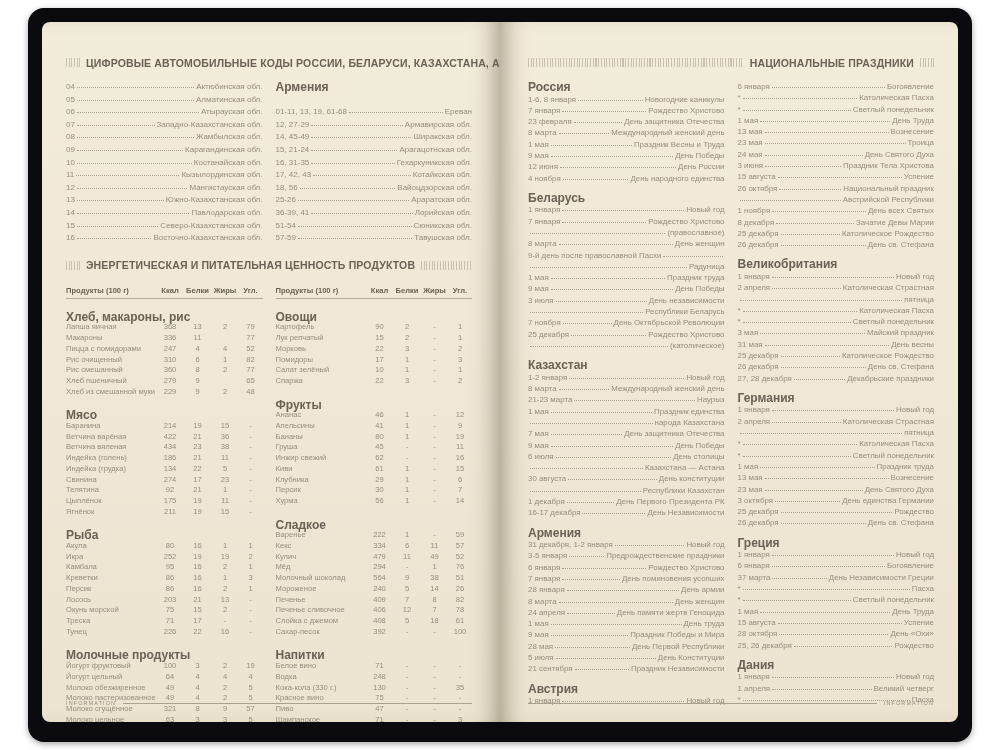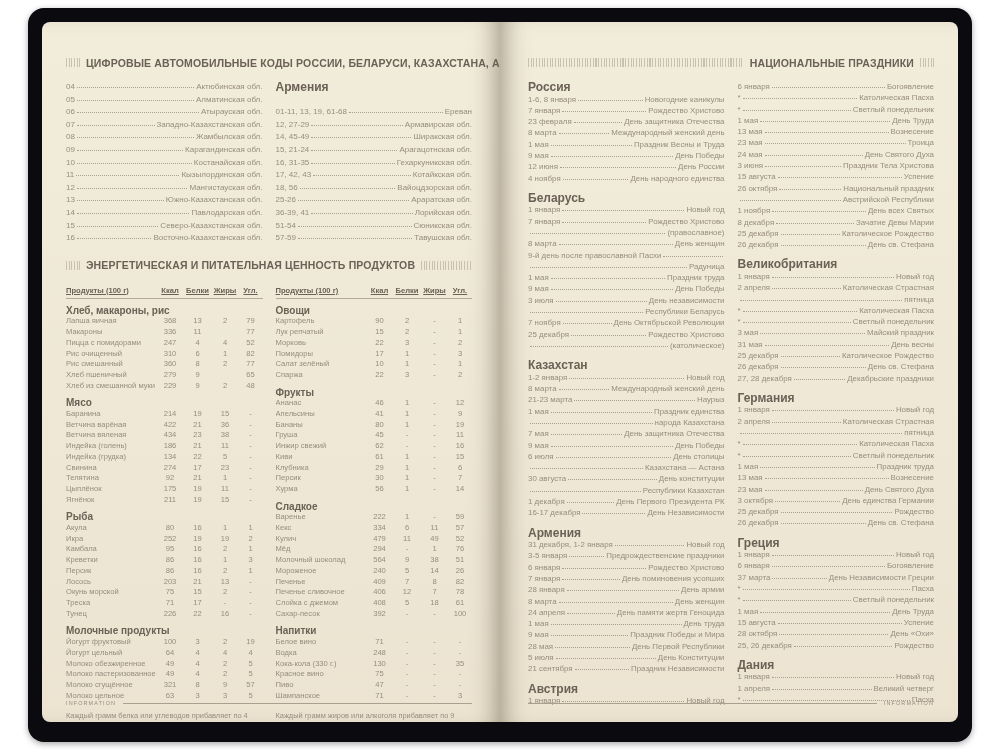--- a/index.html
+++ b/index.html
@@ -32,27 +32,27 @@
   .cols{display:flex;gap:13px;}
   .cols .col{flex:1;min-width:0;}
   .country{font-weight:bold;color:#6b6156;font-size:12px;line-height:12.6px;}
   .codes-country{margin-bottom:12.6px;}
 
   .codes-block{margin-bottom:14px;}
 
   
   .ntable .thead{display:grid;grid-template-columns:1fr 27px 28px 27px 24px;
       font-weight:bold;color:#6b6156;font-size:7.6px;line-height:14px;
-      border-bottom:1px solid #b3aa98;margin-bottom:3px;text-decoration:underline;}
+      border-bottom:1px solid #b3aa98;margin-bottom:3px;}
   .ntable .thead span:first-child{text-align:left;}
   .ntable .thead span{text-align:center;}
   .trow{display:grid;grid-template-columns:1fr 27px 28px 27px 24px;font-size:7.6px;line-height:10.7px;}
   .trow span{text-align:center;white-space:nowrap;}
   .trow span:first-child{text-align:left;overflow:hidden;text-overflow:ellipsis;}
-  .tsec{font-weight:bold;color:#6b6156;font-size:10px;line-height:10.7px;margin-top:7px;}
+  .tsec{font-weight:bold;color:#6b6156;font-size:12px;line-height:10.7px;margin-top:13px;}
   .tnote{font-size:7.4px;line-height:10px;margin-top:10px;color:#978d7f;}
 
   
   .hol .drow{font-size:7.9px;line-height:11.3px;}
   .hol .country{margin-top:8px;line-height:12.5px;}
   .hol .block:first-child .country{margin-top:0;}
 
   .footer{position:absolute;left:24px;right:28px;bottom:16px;display:flex;align-items:center;gap:7px;}
   .page.right .footer{left:28px;right:24px;}
   .footer .rule{flex:1;border-top:1px solid #aaa08e;}

